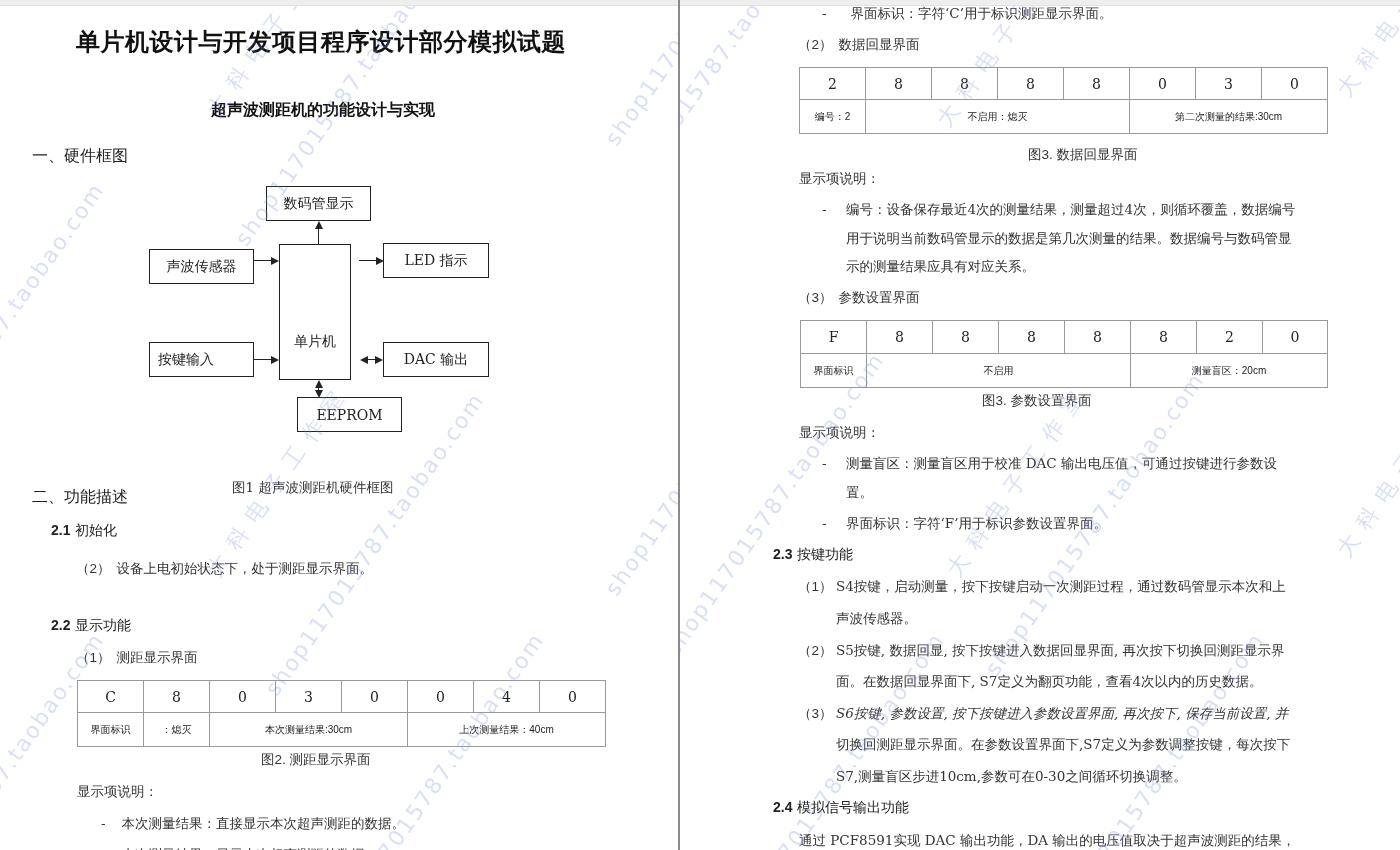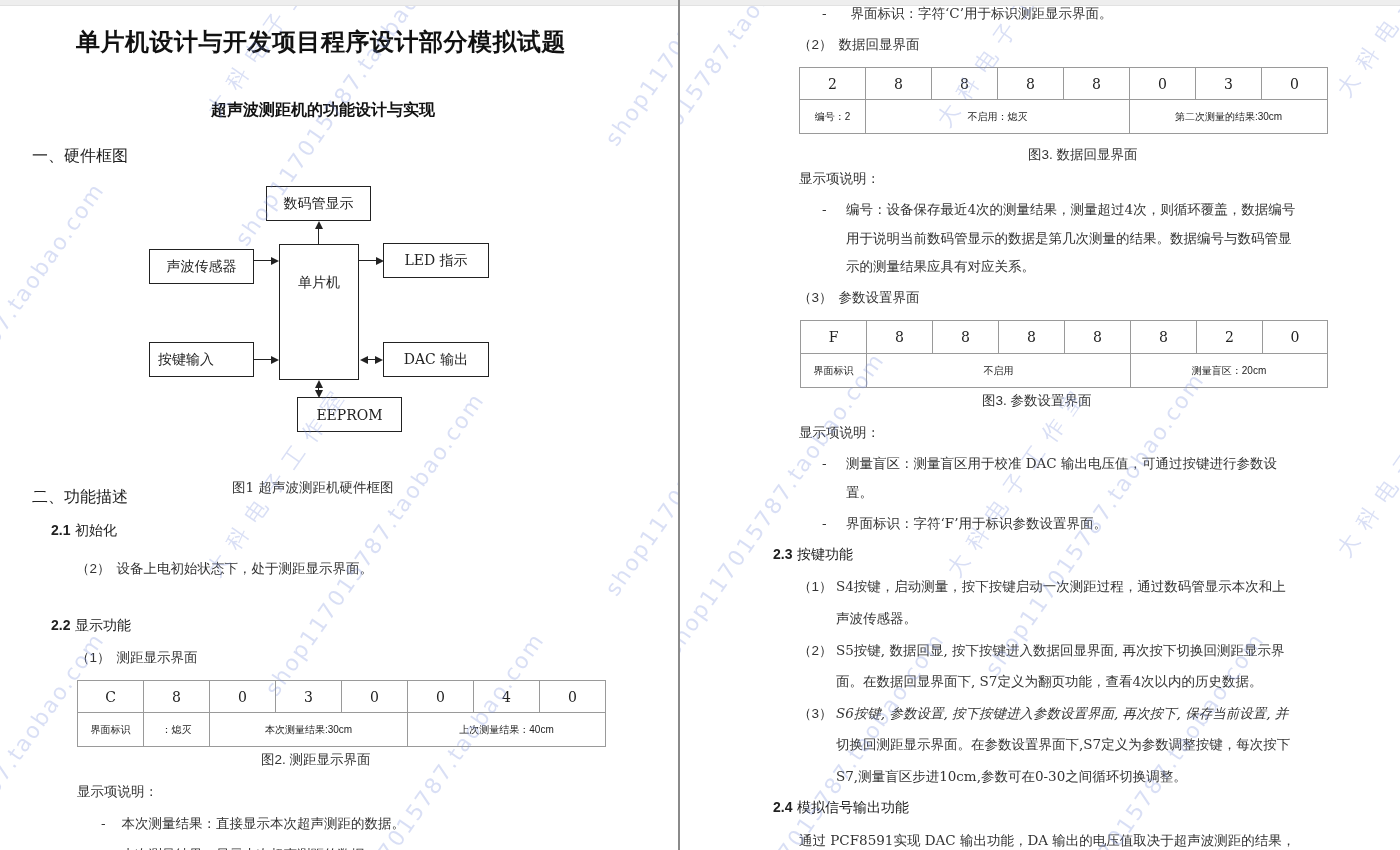--- a/index.html
+++ b/index.html
@@ -50,21 +50,21 @@
 
 <div class="page page-left">
   <div class="abs title" style="left:76px; top:20px;">单片机设计与开发项目程序设计部分模拟试题</div>
   <div class="abs subtitle" style="left:211px; top:94px;">超声波测距机的功能设计与实现</div>
   <div class="abs h1" style="left:32px; top:140px;">一、硬件框图</div>
 
   <div>
     <div class="blk" style="left:266px; top:180px; width:105px; height:35px;">数码管显示</div>
     <div class="blk" style="left:149px; top:237px; width:105px; height:35px;margin-top:6px;">声波传感器</div>
     <div class="blk" style="left:383px; top:237px; width:106px; height:35px;">LED 指示</div>
-    <div class="blk" style="left:279px; top:238px; width:80px; height:136px; align-items:flex-start; padding-top:29px;">单片机</div>
+    <div class="blk" style="left:279px; top:238px; width:72px; height:136px; align-items:flex-start; padding-top:88px;">单片机</div>
     <div class="blk" style="left:149px; top:336px; width:105px; height:35px; justify-content:flex-start; padding-left:8px;">按键输入</div>
     <div class="blk" style="left:383px; top:336px; width:106px; height:35px;">DAC 输出</div>
     <div class="blk" style="left:266px; top:391px; width:105px; height:35px;margin-left:31px;">EEPROM</div>
 
     <div class="line" style="left:318px; top:222px; width:1px; height:16px;"></div>
     <div class="arr-u" style="left:315px; top:215px;"></div>
 
     <div class="line" style="left:254px; top:254px; width:18px; height:1px;"></div>
     <div class="arr-r" style="left:271px; top:251px;"></div>
 

